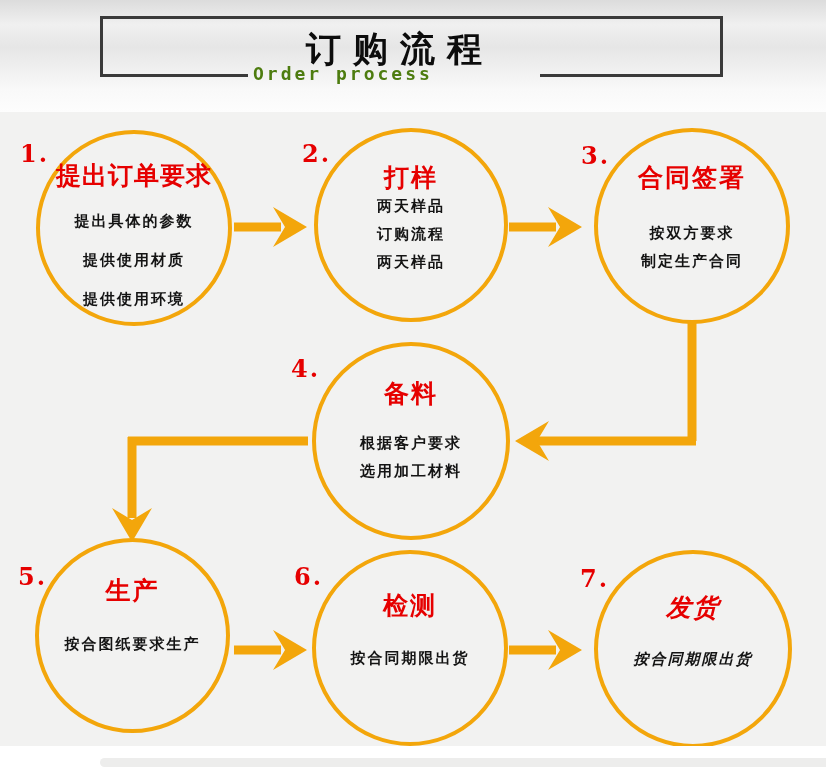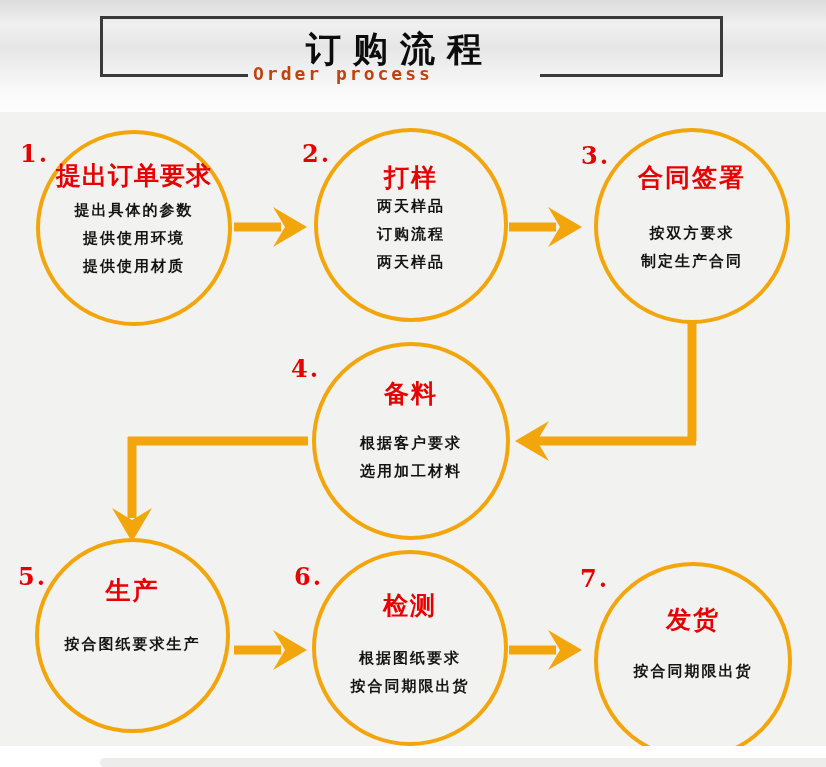--- a/index.html
+++ b/index.html
@@ -25,53 +25,53 @@
     border:3px solid var(--frame);border-bottom:none;
   }
   .header-title{
     position:absolute;left:0;top:7px;width:560px;text-align:center;
     font-size:35px;font-weight:bold;color:#0c0c0c;letter-spacing:12px;
     font-family:"DejaVu Serif","Liberation Serif",serif;white-space:nowrap;margin-left:17px;
   }
   .header-subtitle{
     position:absolute;left:150px;top:44px;
     font-family:"DejaVu Sans Mono","Liberation Mono",monospace;
-    font-size:18px;font-weight:bold;color:#c2410c;letter-spacing:3px;white-space:nowrap;text-align:center;
+    font-size:18px;font-weight:bold;color:#4d7c0f;letter-spacing:3px;white-space:nowrap;text-align:center;
   }
   .rule{position:absolute;height:3px;background:var(--frame);top:55px;}
   .rule-left{left:-3px;width:148px;}
   .rule-right{left:437px;width:183px;}
 
   
   .circle{
     position:absolute;box-sizing:border-box;border:4px solid var(--orange);
     border-radius:50%;display:flex;flex-direction:column;align-items:center;
     text-align:center;
   }
   .circle-title{
     font-size:25px;font-weight:bold;color:var(--red);
     letter-spacing:2px;line-height:30px;white-space:nowrap;
   }
   .circle-line{
     font-size:15px;font-weight:bold;color:var(--ink);
     letter-spacing:2px;line-height:28px;white-space:nowrap;
   }
-  .c1{left:36px;top:130px;width:196px;height:196px;padding-top:26px;}
+  .c1{left:36px;top:130px;width:196px;height:196px;padding-top:26px;gap:11px;}
   .c1 .circle-title{letter-spacing:1px;margin-bottom:6px;}
   .c2{left:314px;top:128px;width:194px;height:194px;padding-top:30px;}
   .c2 .circle-title{}
   .c3{left:594px;top:128px;width:196px;height:196px;padding-top:30px;}
   .c3 .circle-title{margin-bottom:27px;}
   .c4{left:312px;top:342px;width:198px;height:198px;padding-top:32px;}
   .c4 .circle-title{margin-bottom:21px;}
   .c5{left:35px;top:538px;width:195px;height:195px;padding-top:33px;}
   .c5 .circle-title{margin-bottom:25px;}
   .c6{left:312px;top:550px;width:196px;height:196px;padding-top:36px;}
   .c6 .circle-title{margin-bottom:24px;}
-  .c7{left:594px;top:562px;width:198px;height:198px;padding-top:38px;}
+  .c7{left:594px;top:550px;width:198px;height:198px;padding-top:38px;font-style:italic;}
   .c7 .circle-title{margin-bottom:23px;}
 
   .step-number{
     position:absolute;font-family:"DejaVu Serif","Liberation Serif",serif;
     font-size:24px;font-weight:bold;color:var(--red);letter-spacing:2px;white-space:nowrap;
   }
   .n1{left:20px;top:139px;}
   .n2{left:302px;top:139px;}
   .n3{left:581px;top:141px;}
   .n4{left:291px;top:354px;}
@@ -115,22 +115,22 @@
   <div class="step-number n2">2.</div>
   <div class="step-number n3">3.</div>
   <div class="step-number n4">4.</div>
   <div class="step-number n5">5.</div>
   <div class="step-number n6">6.</div>
   <div class="step-number n7">7.</div>
 
   <div class="circle c1">
     <div class="circle-title">提出订单要求</div>
     <div class="circle-line">提出具体的参数</div>
+    <div class="circle-line">提供使用材质</div>
     <div class="circle-line">提供使用环境</div>
-    <div class="circle-line">提供使用材质</div>
   </div>
 
   <div class="circle c2">
     <div class="circle-title">打样</div>
     <div class="circle-line">两天样品</div>
     <div class="circle-line">订购流程</div>
     <div class="circle-line">两天样品</div>
   </div>
 
   <div class="circle c3">
@@ -145,21 +145,20 @@
     <div class="circle-line">选用加工材料</div>
   </div>
 
   <div class="circle c5">
     <div class="circle-title">生产</div>
     <div class="circle-line">按合图纸要求生产</div>
   </div>
 
   <div class="circle c6">
     <div class="circle-title">检测</div>
-    <div class="circle-line">根据图纸要求</div>
     <div class="circle-line">按合同期限出货</div>
   </div>
 
   <div class="circle c7">
     <div class="circle-title">发货</div>
     <div class="circle-line">按合同期限出货</div>
   </div>
 
   <svg class="arrow a12" width="78" height="44" viewBox="0 0 78 44">
     <line class="arrow-shaft" x1="3" y1="22" x2="50" y2="22"></line>

